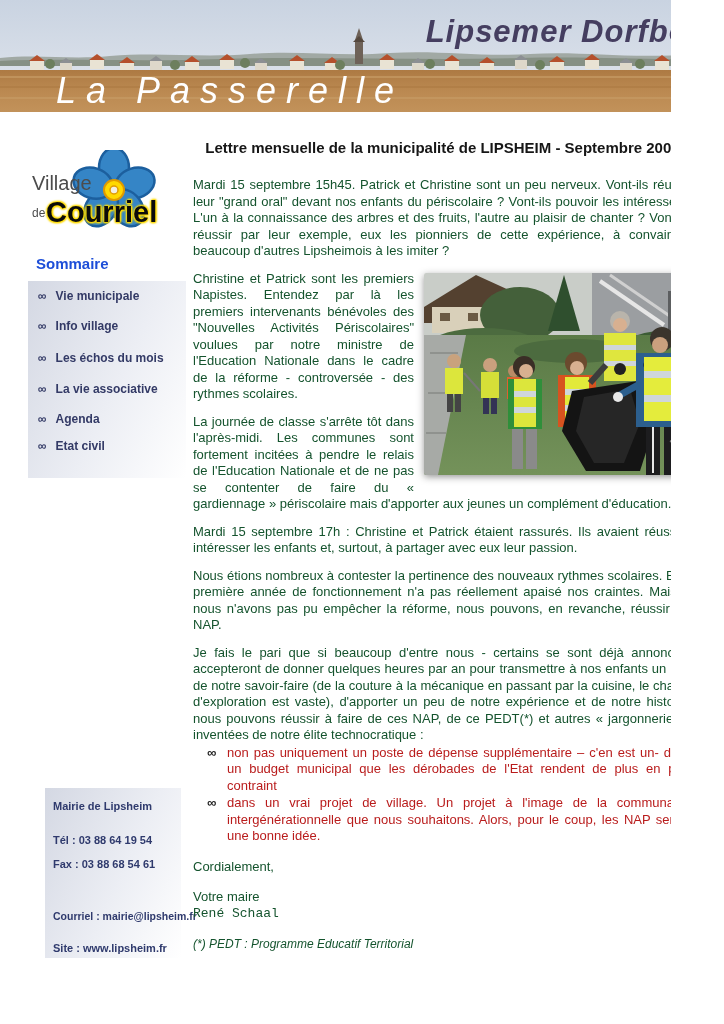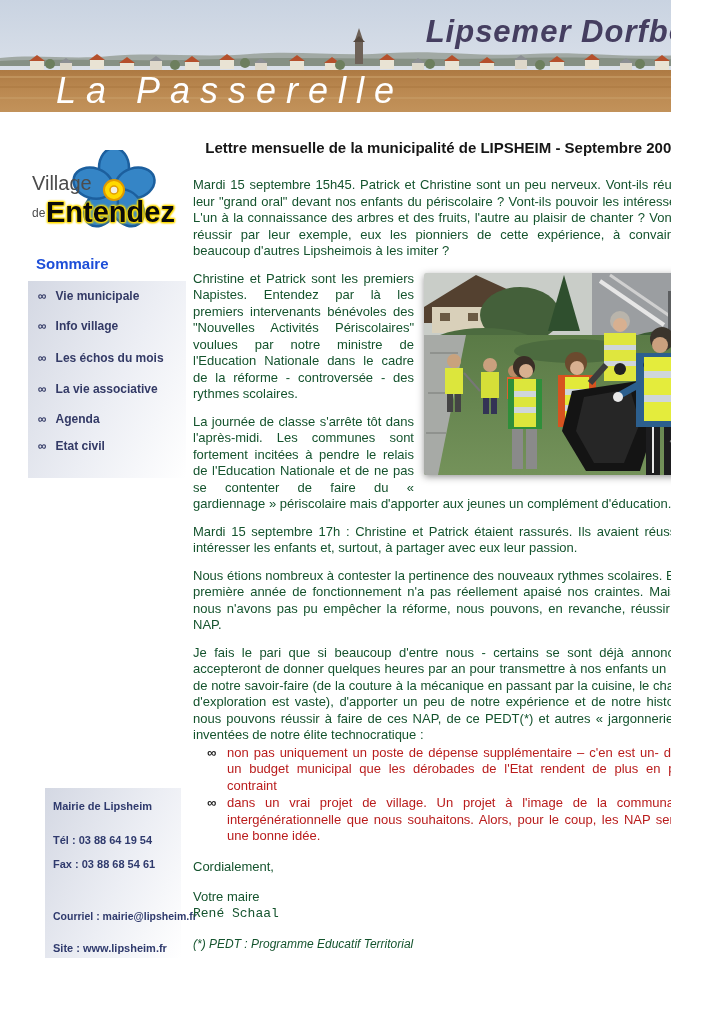--- a/index.html
+++ b/index.html
@@ -143,21 +143,21 @@
           <ellipse transform="rotate(144)" cx="0" cy="-22" rx="15" ry="20" fill="#3585c6" stroke="#1c5f9e" stroke-width="2.5"></ellipse>
           <ellipse transform="rotate(216)" cx="0" cy="-22" rx="15" ry="20" fill="#3585c6" stroke="#1c5f9e" stroke-width="2.5"></ellipse>
           <ellipse transform="rotate(288)" cx="0" cy="-22" rx="15" ry="20" fill="#3585c6" stroke="#1c5f9e" stroke-width="2.5"></ellipse>
         </g>
         <circle cx="0" cy="0" r="10" fill="#ffd900" stroke="#e09a00" stroke-width="2"></circle>
         <circle cx="0" cy="0" r="4" fill="#f3efe2" stroke="#e09a00" stroke-width="1.5"></circle>
       </g>
     </svg>
     <div class="village">Village</div>
     <div class="de">de</div>
-    <div class="lipsheim">Entendez</div>
+    <div class="lipsheim">Courriel</div>
   </div>
 
   <div class="sommaire">Sommaire</div>
 
   <div class="menu-box">
     <div class="menu-item" style="top:8px">
         <span class="inf">∞</span>
         <span>Vie municipale</span>
       </div>
     <div class="menu-item" style="top:38px">

